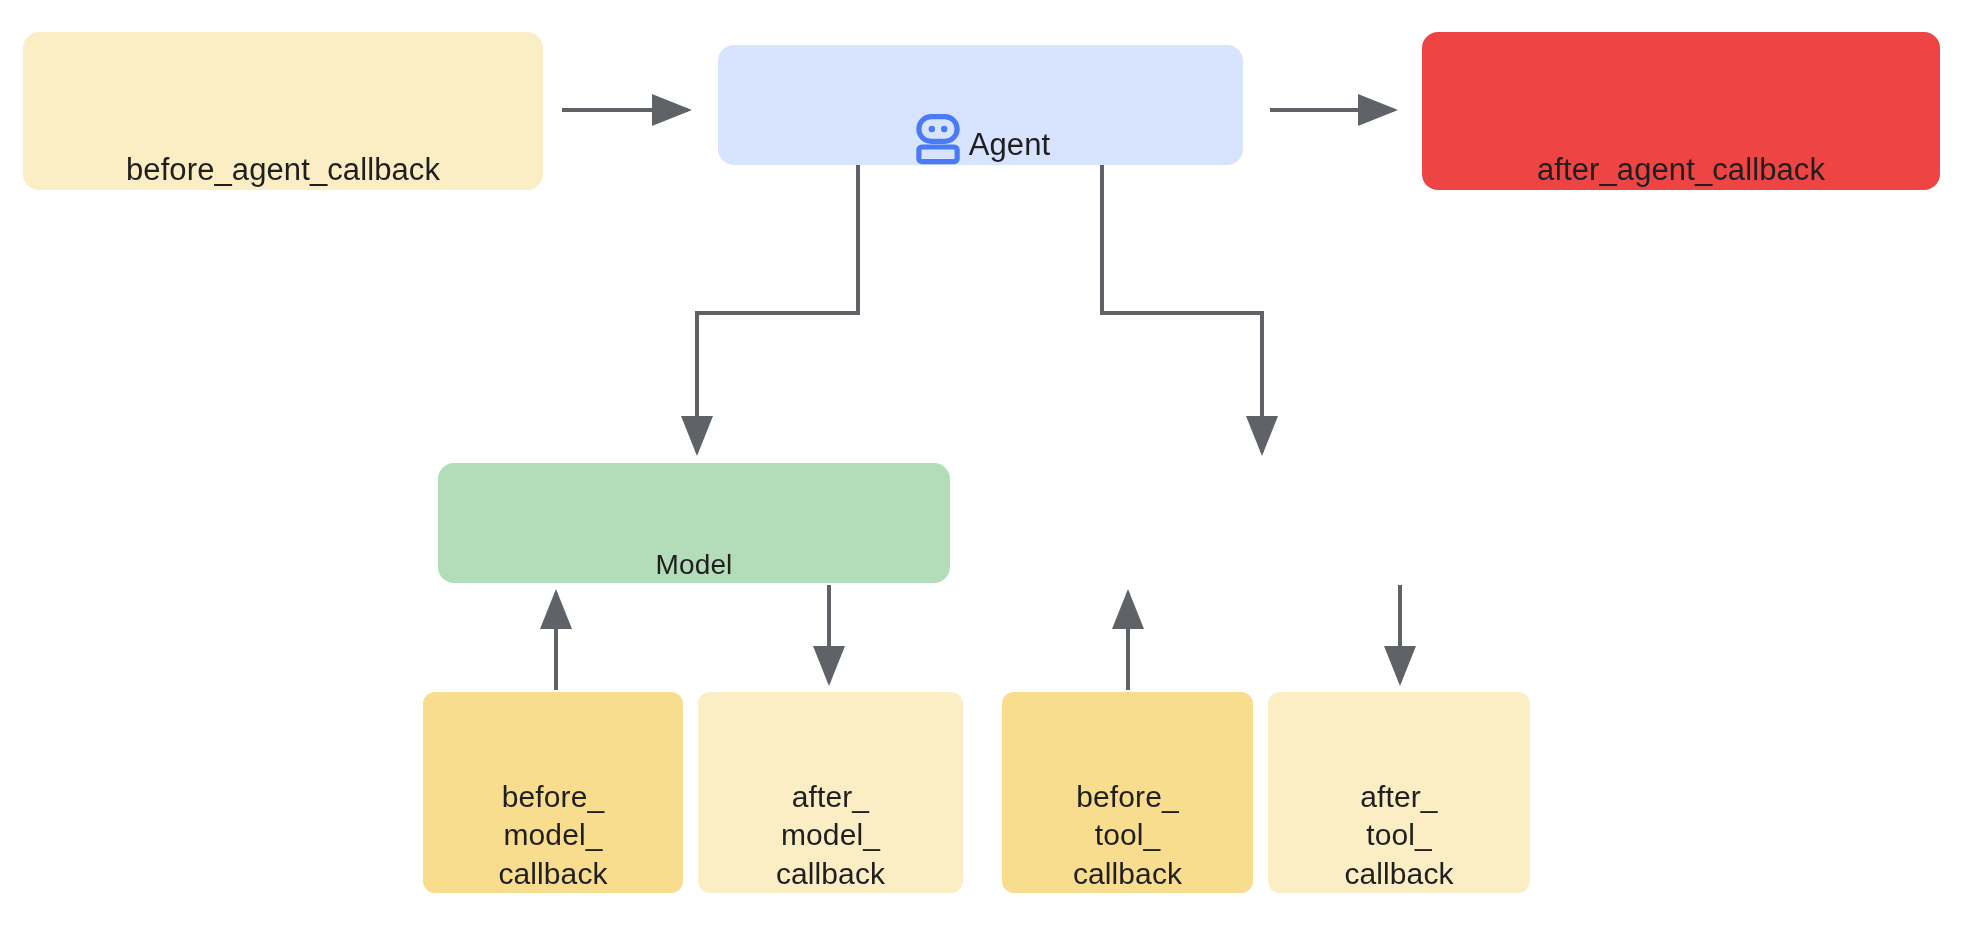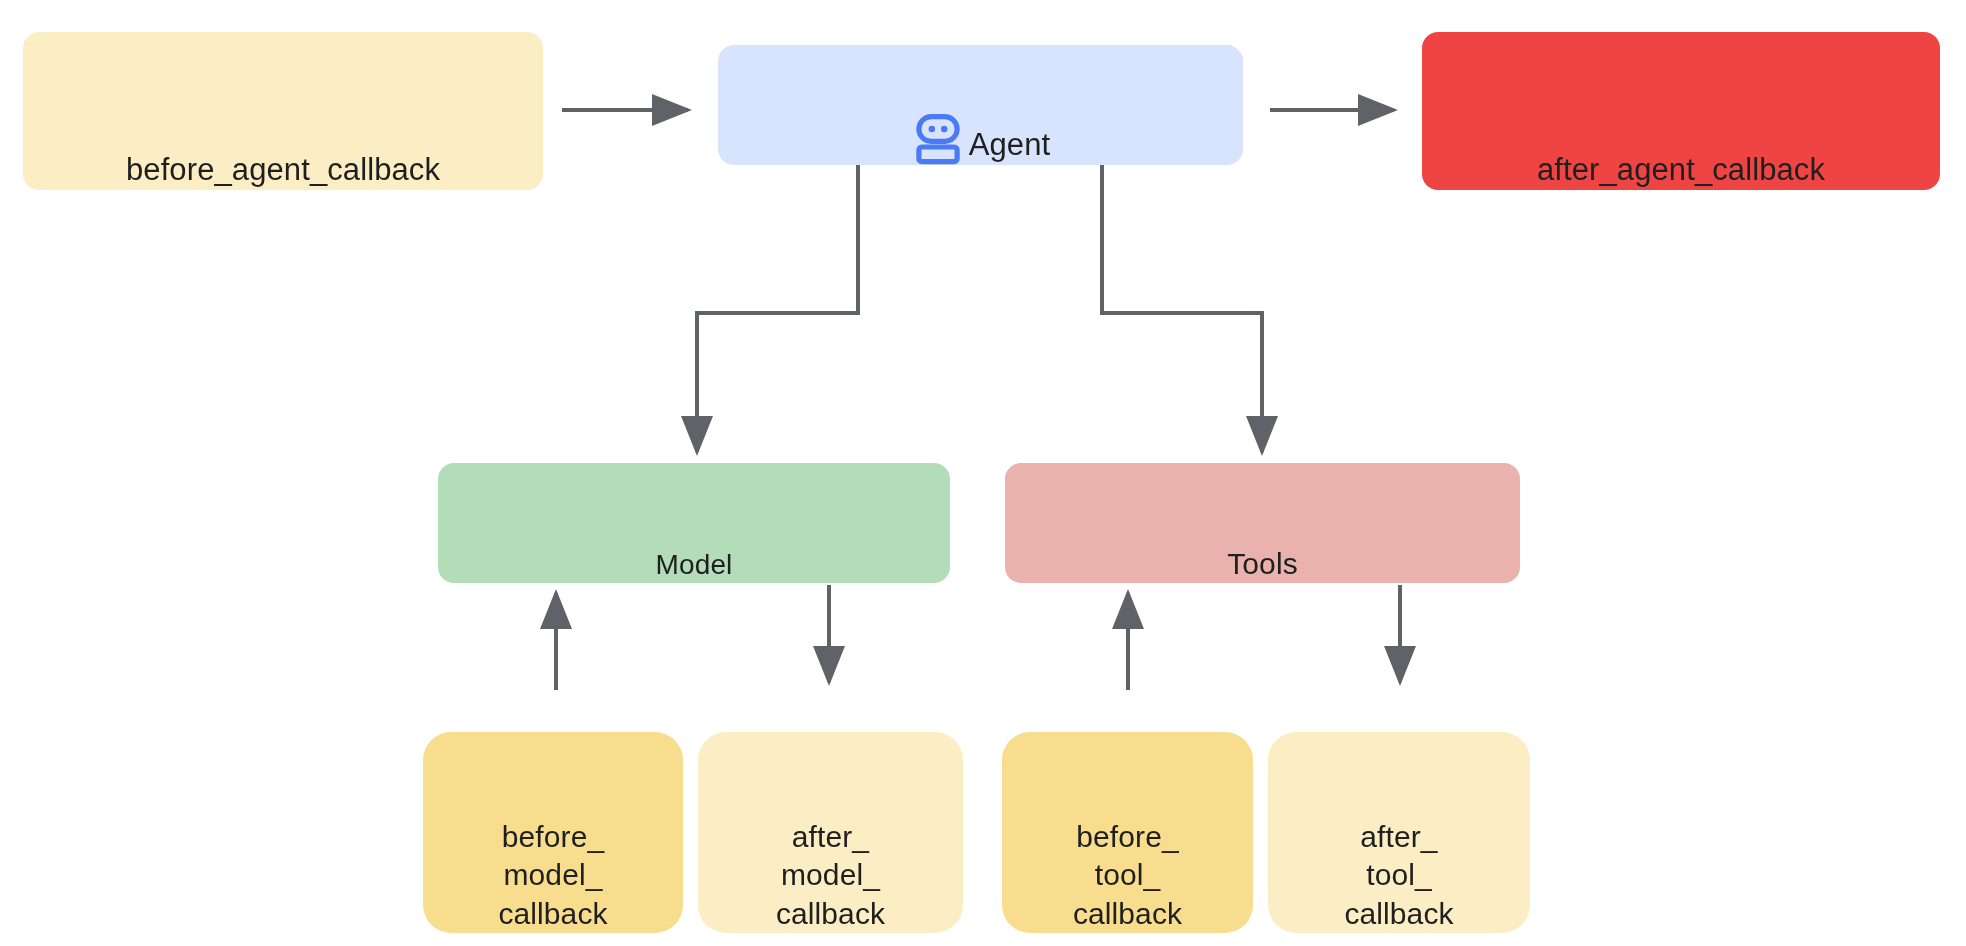--- a/index.html
+++ b/index.html
@@ -73,22 +73,21 @@
     left: 1005px; top: 463px; width: 515px; height: 120px;
     background: #eab2ad;
     font-size: 30px;
   }
 
   
   .leaf {
     top: 692px;
     height: 201px;
     font-size: 30px;
-    border-radius: 28px;
-    margin-top: 40px;
+    border-radius: 12px;
   }
   #before-model-callback { left: 423px;  width: 260px; background: #f8dd8e; }
   #after-model-callback  { left: 698px;  width: 265px; background: #fbeec4; }
   #before-tool-callback  { left: 1002px; width: 251px; background: #f8dd8e; }
   #after-tool-callback   { left: 1268px; width: 262px; background: #fbeec4; }
 
   
   #edges {
     position: absolute;
     left: 0; top: 0;
@@ -161,23 +160,20 @@
   </div>
 
   <div class="node" id="after-agent-callback">
     <span class="node-label">after_agent_callback</span>
   </div>
 
   <div class="node" id="model-node">
     <span class="node-label">Model</span>
   </div>
 
-  <div class="node" id="tools-node">
-    <span class="node-label">Tools</span>
-  </div>
 
   <div class="node leaf" id="before-model-callback">
     <span class="node-label">before_
 model_
 callback</span>
   </div>
 
   <div class="node leaf" id="after-model-callback">
     <span class="node-label">after_
 model_

